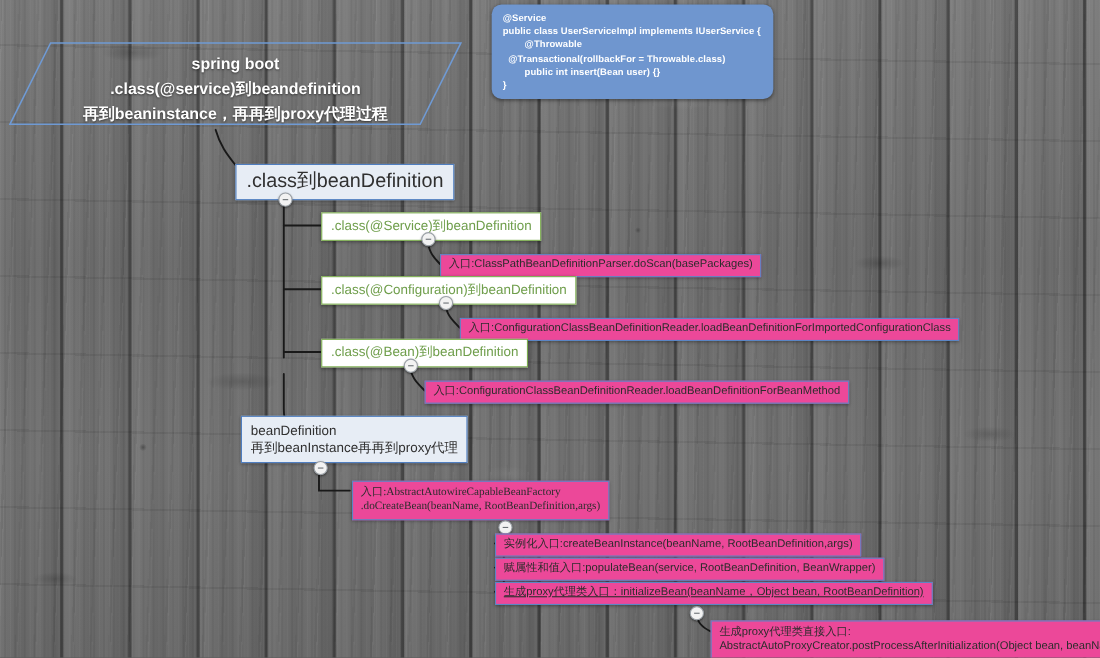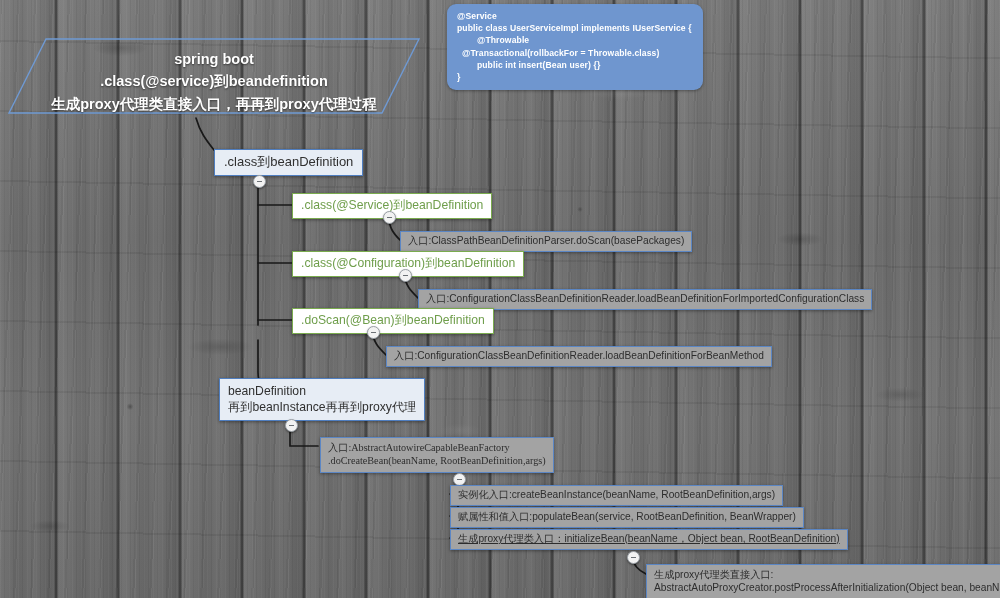--- a/index.html
+++ b/index.html
@@ -150,26 +150,26 @@
   
   .box-green {
     border: 1.6px solid #7aab4e;
     background: #ffffff;
     color: #6f9e4b;
     box-shadow: 0 1px 3px rgba(0,0,0,0.4);
   }
   
   .box-entry {
     border: 1.5px solid #5b86c4;
-    background: #a3a3a3;
+    background: #ec4899;
     color: #2d2d2d;
     box-shadow: 0 1px 3px rgba(0,0,0,0.38);
   }
 
-  .t13 { font-size: 13px; padding: 4px 9px 5px 9px; }
+  .t13 { font-size: 18px; padding: 4px 9px 5px 9px; }
   .t12 { font-size: 12.2px; padding: 4px 8px 5px 8px; }
   .t10 { font-size: 10.2px; padding: 3px 7px 4px 7px; }
   .two-line { line-height: 1.32; }
 
   
   .toggle {
     position: absolute;
     width: 11px;
     height: 11px;
     border-radius: 50%;
@@ -223,21 +223,21 @@
     </g>
   </svg>
 
   <div class="title-wrap">
     <svg class="title-outline" width="412" height="76" viewBox="0 0 412 76">
       <polygon points="38,1 411,1 374,75 1,75" fill="none" stroke="#6f9ad4" stroke-width="1.4"></polygon>
     </svg>
     <div class="title-text">
       <div>spring boot</div>
       <div>.class(@service)到beandefinition</div>
-      <div>生成proxy代理类直接入口，再再到proxy代理过程</div>
+      <div>再到beaninstance，再再到proxy代理过程</div>
     </div>
   </div>
 
   <div class="code-box">
     <div class="ln">@Service</div>
     <div class="ln">public class UserServiceImpl implements IUserService {</div>
     <div class="ln">        @Throwable</div>
     <div class="ln">  @Transactional(rollbackFor = Throwable.class)</div>
     <div class="ln">        public int insert(Bean user) {}</div>
     <div class="ln">}</div>
@@ -260,21 +260,21 @@
   <div class="node box-green t12" style="left:292px; top:251px;">
     <span>.class(@Configuration)到beanDefinition</span>
   </div>
   <div class="toggle" style="left:399px; top:269px;"></div>
 
   <div class="node box-entry t10" style="left:418px; top:289px;">
     <span>入口:ConfigurationClassBeanDefinitionReader.loadBeanDefinitionForImportedConfigurationClass</span>
   </div>
 
   <div class="node box-green t12" style="left:292px; top:308px;">
-    <span>.doScan(@Bean)到beanDefinition</span>
+    <span>.class(@Bean)到beanDefinition</span>
   </div>
   <div class="toggle" style="left:367px; top:326px;"></div>
 
   <div class="node box-entry t10" style="left:386px; top:346px;">
     <span>入口:ConfigurationClassBeanDefinitionReader.loadBeanDefinitionForBeanMethod</span>
   </div>
 
   <div class="node box-blue t12 two-line" style="left:219px; top:378px;">
     <div>beanDefinition</div>
     <div>再到beanInstance再再到proxy代理</div>

